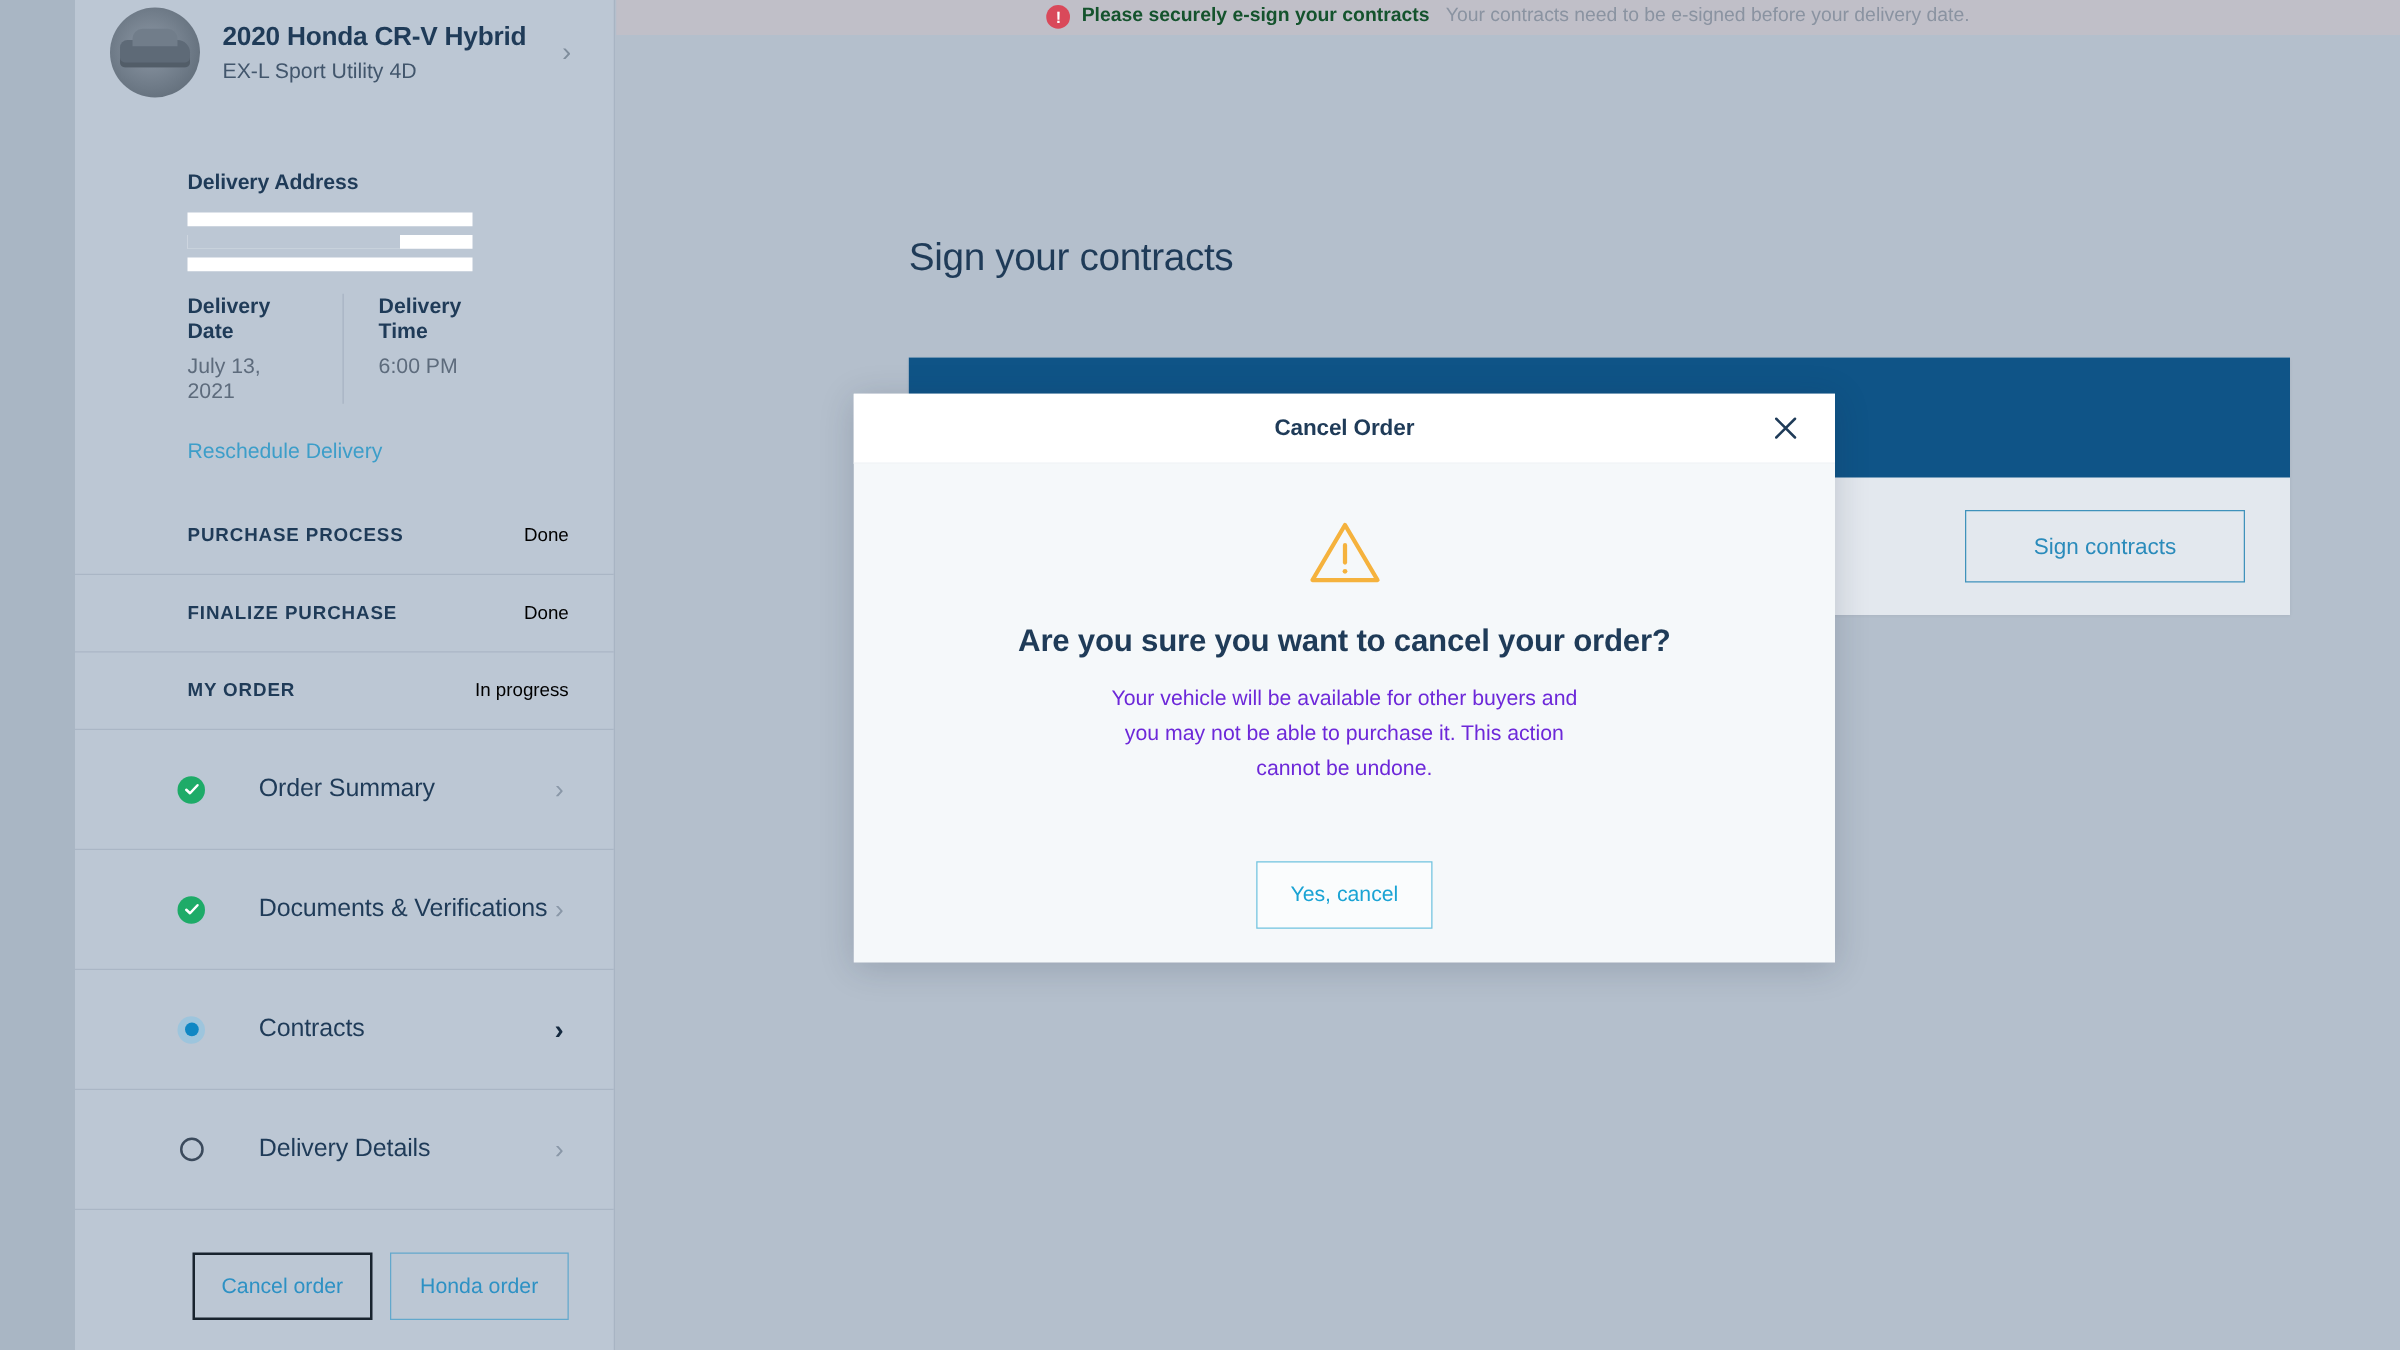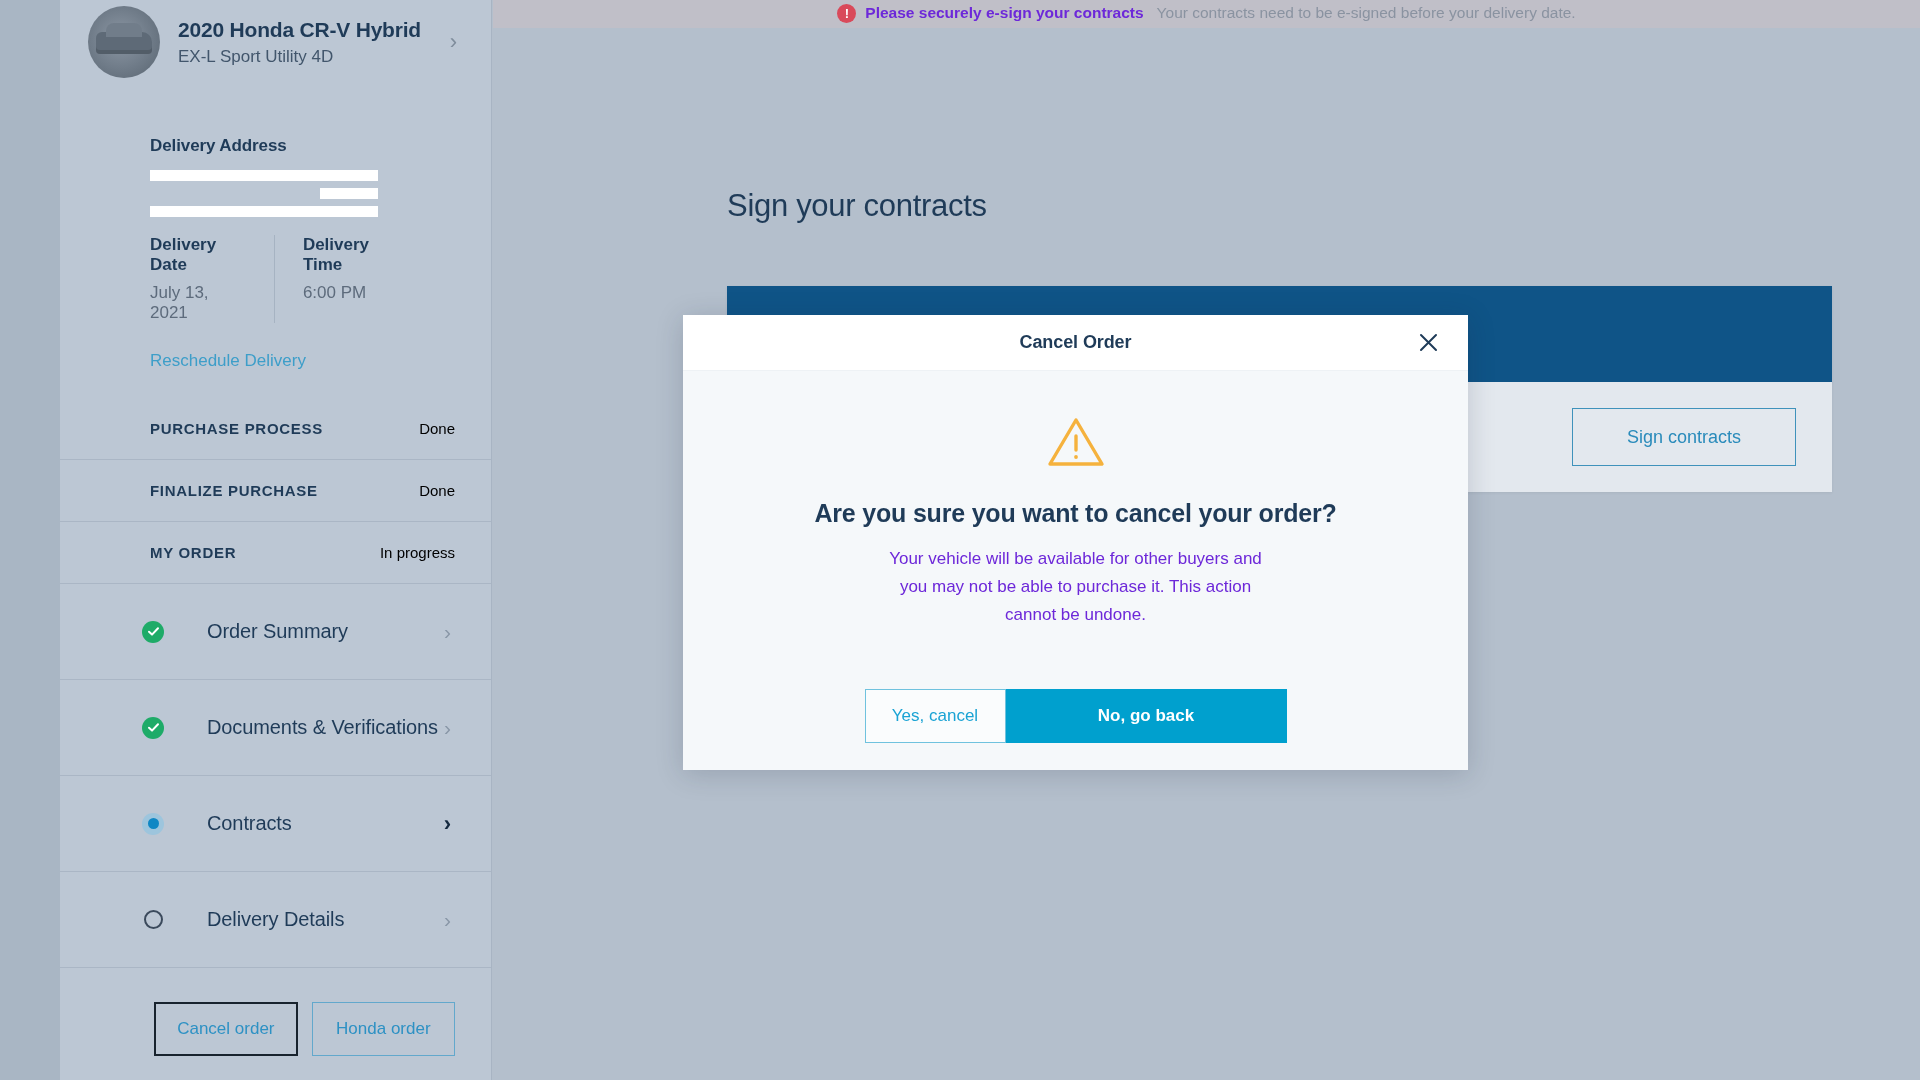--- a/index.html
+++ b/index.html
@@ -177,21 +177,21 @@
     height: 28px; display: flex; align-items: center; justify-content: center;
     background: #c0bfc8;
     gap: 9px; padding-bottom: 2px;
   }
   .alert-ico {
     width: 19px; height: 19px; border-radius: 50%;
     background: #d9495a; color: #fff;
     display: flex; align-items: center; justify-content: center;
     font-size: 13px; font-weight: bold; line-height: 1;
   }
-  .alert-strong { font-size: 15.5px; font-weight: bold; color: #6d28d9; }
+  .alert-strong { font-size: 15.5px; font-weight: bold; color: #14532d; }
   .alert-text { font-size: 15.5px; color: #8a93a1; margin-left: 4px; }
 
   .content-area { padding: 160px 0 0 0; position: relative; }
   .page-title {
     font-size: 31px; font-weight: normal; color: #1f3b58;
     margin-left: 234px; letter-spacing: -0.3px;
   }
 
   .contract-panel {
     margin: 62px 88px 0 234px;
@@ -406,17 +406,16 @@
         <svg width="60" height="54" viewBox="0 0 60 54">
           <path d="M30 5 L56 49 L4 49 Z" fill="none" stroke="#f5b23d" stroke-width="3.4" stroke-linejoin="round"></path>
           <path d="M30 21 L30 35" stroke="#f5b23d" stroke-width="3.4" stroke-linecap="round"></path>
           <circle cx="30" cy="42" r="1.9" fill="#f5b23d"></circle>
         </svg>
       </div>
       <div class="modal-q">Are you sure you want to cancel your order?</div>
       <p class="modal-p">Your vehicle will be available for other buyers and you may not be able to purchase it. This action cannot be undone.</p>
       <div class="modal-actions">
         <button class="btn-ghost">Yes, cancel</button>
-        <button class="btn-primary">No, go back</button>
       </div>
     </div>
   </div>
 </div>
 
 </body></html>

